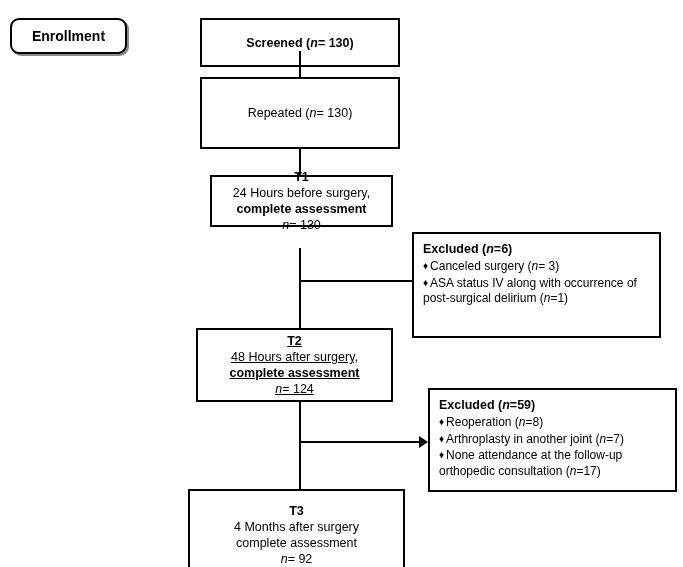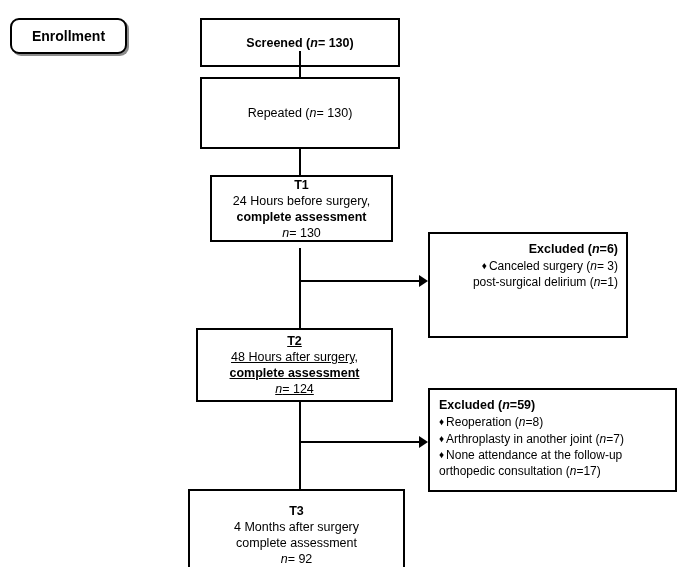--- a/index.html
+++ b/index.html
@@ -102,38 +102,39 @@
   </div>
 
   <div class="vline" style="left:299px; top:51px; height:26px;"></div>
 
   <div class="box" style="left:200px; top:77px; width:200px; height:72px;">
     <div class="line"><span>Repeated (</span><span class="ital">n</span><span>= 130)</span></div>
   </div>
 
   <div class="vline" style="left:299px; top:149px; height:26px;"></div>
 
-  <div class="box" style="left:210px; top:175px; width:183px; height:67px;">
+  <div class="box" style="left:210px; top:175px; width:183px; height:52px;">
     <div class="line bold">T1</div>
     <div class="line">24 Hours before surgery,</div>
     <div class="line bold">complete assessment</div>
     <div class="line"><span class="ital">n</span><span>= 130</span></div>
   </div>
 
   <div class="vline" style="left:299px; top:248px; height:80px;"></div>
 
   <div class="hline" style="left:299px; top:280px; width:121px;"></div>
   <div class="arrowhead" style="left:419px; top:275px;"></div>
 
-  <div class="box left-align" style="left:428px; top:232px; width:200px; height:106px;align-items:flex-end;">
+  <div class="box left-align" style="left:412px; top:232px; width:249px; height:106px;">
     <div class="exhead"><span>Excluded (</span><span class="ital">n</span><span>=6)</span></div>
 
     <div class="exline"><span class="bullet">♦</span><span>Canceled surgery (</span><span class="ital">n</span><span>= 3)</span></div>
 
 
+    <div class="exline"><span class="bullet">♦</span><span>ASA status IV along with occurrence of</span></div>
 
     <div class="exline"><span>post-surgical delirium (</span><span class="ital">n</span><span>=1)</span></div>
   </div>
 
   <div class="box" style="left:196px; top:328px; width:197px; height:74px;text-decoration:underline;">
     <div class="line bold">T2</div>
     <div class="line">48 Hours after surgery,</div>
     <div class="line bold">complete assessment</div>
     <div class="line"><span class="ital">n</span><span>= 124</span></div>
   </div>

